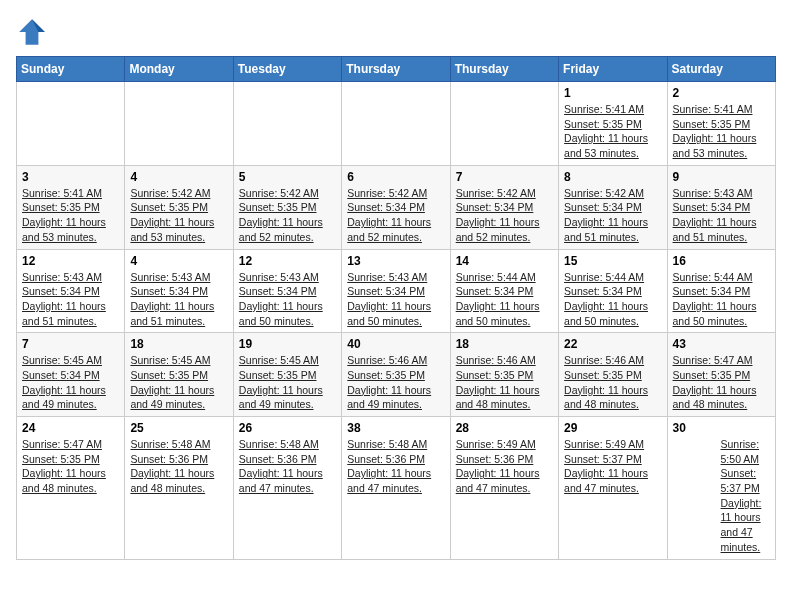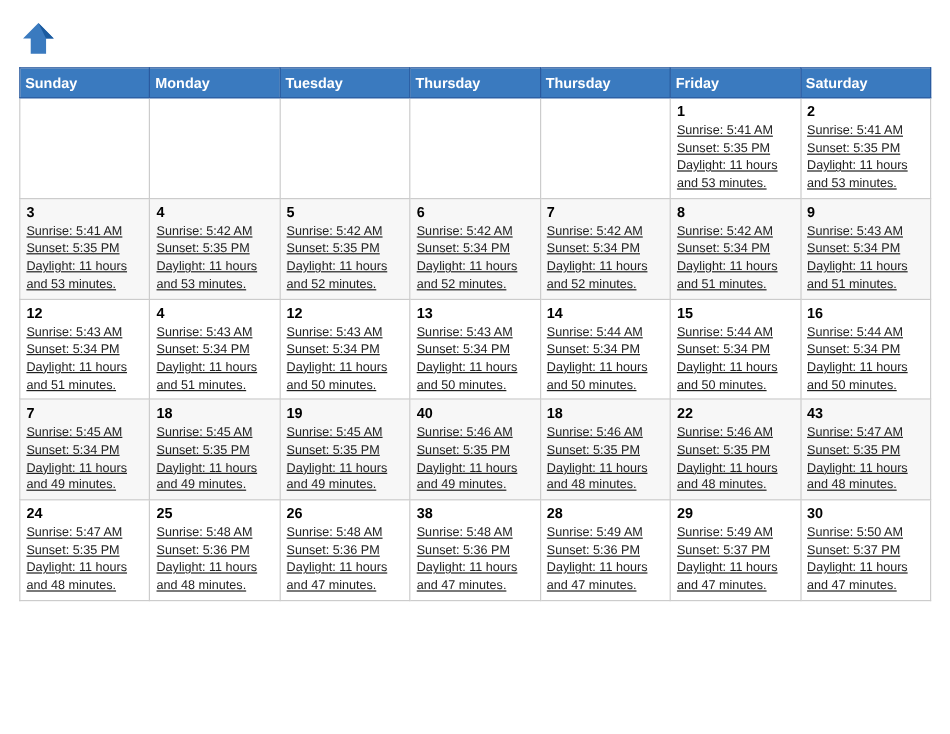--- a/index.html
+++ b/index.html
@@ -330,20 +330,20 @@
         </td>
         <td>
           <span class="day-number">29</span>
           <div class="day-info" style="white-space: pre-line;">Sunrise: 5:49 AM
 Sunset: 5:37 PM
 Daylight: 11 hours
 and 47 minutes.</div>
         </td>
         <td>
           <span class="day-number">30</span>
-          <div class="day-info" style="white-space: pre-line;">Sunrise: 5:50 AM
+          <div class="day-info" style="white-space: pre-line; margin-left: 48px;">Sunrise: 5:50 AM
 Sunset: 5:37 PM
 Daylight: 11 hours
 and 47 minutes.</div>
         </td>
       </tr>
     </tbody>
 </table>
 
 </body></html>

